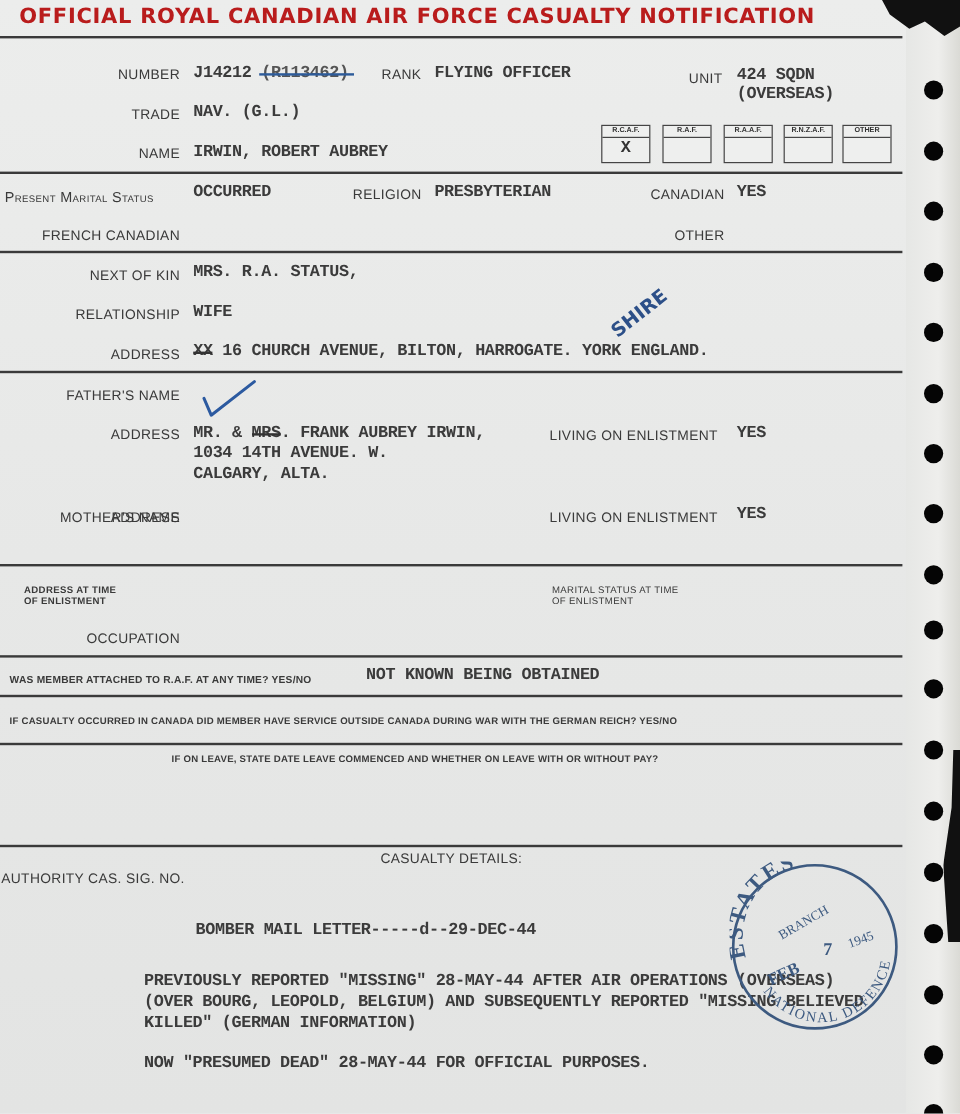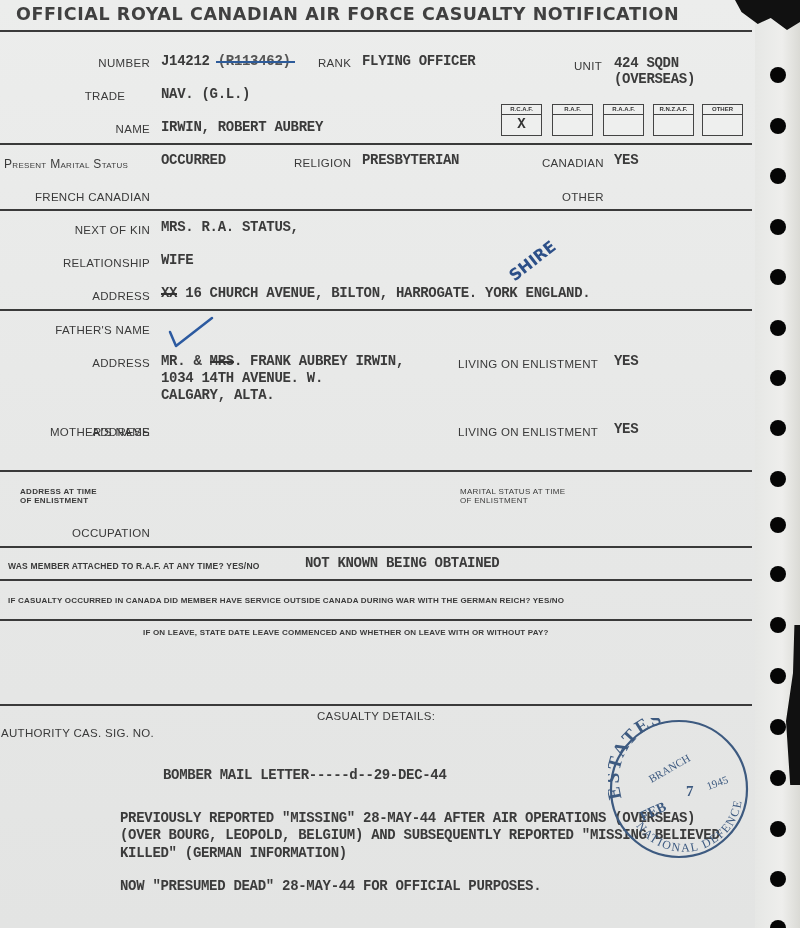--- a/index.html
+++ b/index.html
@@ -23,21 +23,21 @@
       clip-path: polygon(0 0, 100% 0, 100% 55%, 80% 75%, 55% 45%, 35% 60%, 10% 30%);
     }
     .torn-right {
       position: absolute; left: 786px; top: 625px; width: 14px; height: 160px;
       background: #111;
       clip-path: polygon(60% 0, 100% 0, 100% 100%, 30% 100%, 0 60%, 50% 30%);
     }
     .title {
       position: absolute; left: 16px; top: 4px;
       font-family: "DejaVu Sans", sans-serif; font-weight: bold;
-      font-size: 17.5px; letter-spacing: 0.6px; color: #404040;
+      font-size: 17.5px; letter-spacing: 0.6px; color: #b91c1c;
       white-space: nowrap;
     }
     .hr { position: absolute; left: 0; width: 752px; height: 2px; background: #3a3a3a; }
     .lbl {
       position: absolute; font-size: 11.5px; letter-spacing: 0.3px;
       color: #3a3a3a; white-space: nowrap; text-transform: uppercase;
     }
     .lbl.r { text-align: right; }
     .lbl.sm { font-size: 8px; line-height: 9px; font-weight: bold; text-align: left; }
     .lbl.smc { font-size: 8px; line-height: 9px; font-weight: normal; text-align: left; }
@@ -117,21 +117,21 @@
 <div class="lbl r" style="left:60px;top:57px;width:90px;">NUMBER</div>
 <div class="val" style="left:161px;top:53px;"><span>J14212</span> <span class="strike">(R113462)</span></div>
 
 <div class="lbl" style="left:318px;top:57px;">RANK</div>
 <div class="val" style="left:362px;top:53px;">FLYING OFFICER</div>
 
 <div class="lbl" style="left:574px;top:60px;">UNIT</div>
 <div class="val" style="left:614px;top:55px;">424 SQDN</div>
 <div class="val" style="left:614px;top:71px;">(OVERSEAS)</div>
 
-<div class="lbl r" style="left:60px;top:90px;width:90px;text-align:center;">TRADE</div>
+<div class="lbl r" style="left:60px;top:90px;width:90px;">TRADE</div>
 <div class="val" style="left:161px;top:86px;">NAV. (G.L.)</div>
 
 <div class="lbl r" style="left:60px;top:123px;width:90px;">NAME</div>
 <div class="val" style="left:161px;top:119px;">IRWIN, ROBERT AUBREY</div>
 
 <div class="svc-box" style="left:501px;">
   <div class="hd">R.C.A.F.</div>
   <div class="mk">X</div>
 </div>
 <div class="svc-box" style="left:552px;">

